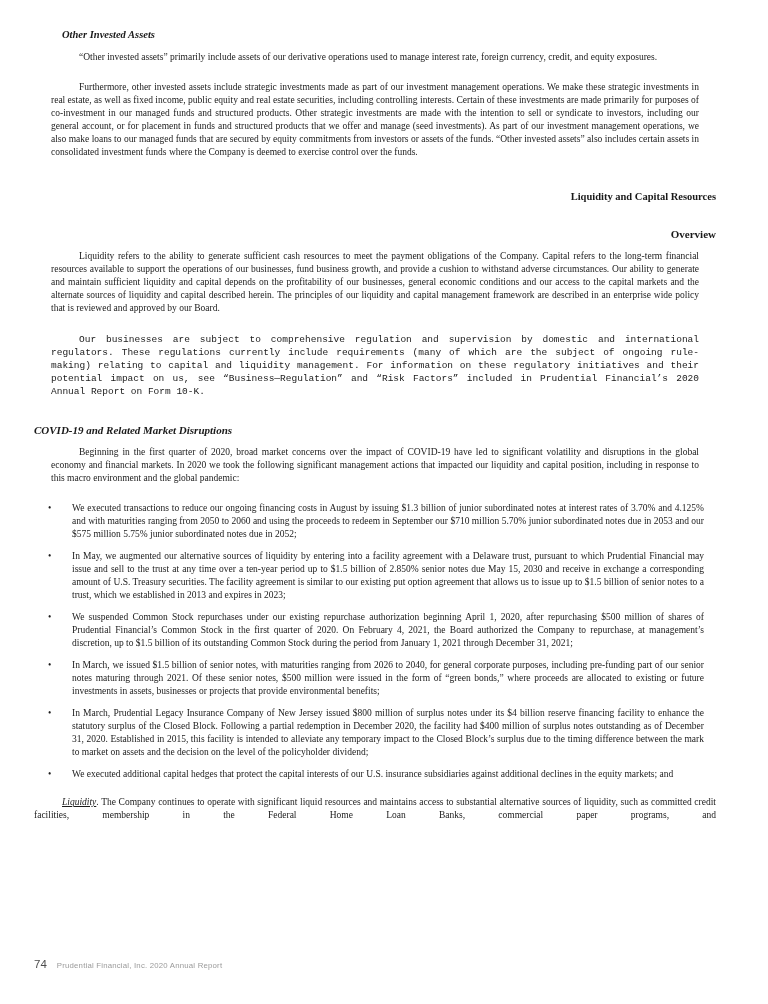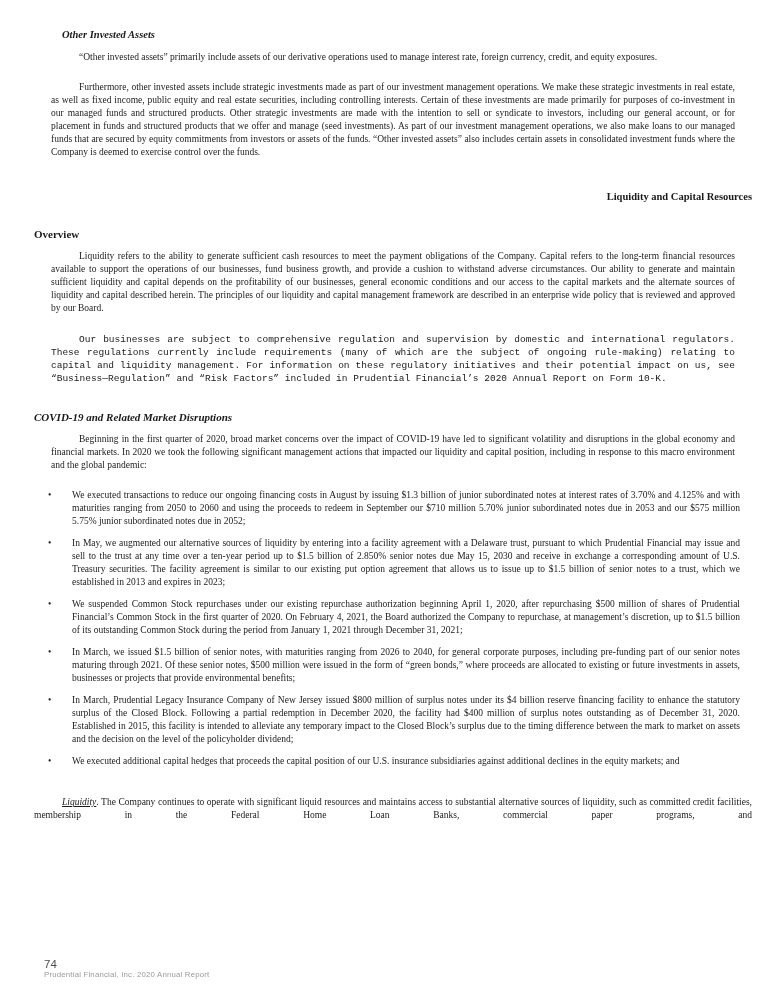--- a/index.html
+++ b/index.html
@@ -11,21 +11,21 @@
     width: 768px;
     height: 1004px;
     position: relative;
     overflow: hidden;
     font-family: "Liberation Serif", "DejaVu Serif", serif;
     color: #1a1a1a;
   }
   .content {
     position: absolute;
     left: 34px;
-    right: 16px;
+    right: 52px;
     top: 28px;
     font-size: 9.5px;
     line-height: 13px;
     text-align: justify;
   }
   .para {
     margin: 17px;
     text-indent: 28px;
   }
   .h-italic {
@@ -38,21 +38,21 @@
   .h-center {
     text-align: right;
     font-weight: bold;
     font-size: 10.5px;
     margin: 31px 0 0 0;
   }
   .h-sub {
     font-weight: bold;
     font-size: 11px;
     margin: 25px 0 0 0;
-    text-align: left;
+    text-align: right;
   }
   .h-sub2 {
     font-weight: bold;
     font-size: 11px;
     margin: 26px 0 0 0;
     text-align: left;
     font-style: italic;
   }
   .p3 { margin-top: 9px; }
   .p4 { margin-top: 18px; font-family: Liberation Mono, monospace; }
@@ -68,37 +68,36 @@
     margin: 0 0 9px 14px;
     text-align: justify;
   }
   ul.bullets li::before {
     content: "\2022";
     position: absolute;
     left: 0;
     top: 0;
   }
   .closing {
-    margin-top: 28px;
+    margin-top: 15px;
     text-indent: 28px;
     text-align: justify;
     text-align-last: justify;
   }
   .closing .lead {
     font-style: italic;
     text-decoration: underline;
   }
   .footer {
     position: absolute;
     left: 34px;
     top: 958px;
     display: flex;
     align-items: baseline;
     font-family: "Liberation Sans", "DejaVu Sans", sans-serif;
-    flex-direction: column;
   }
   .footer .pagenum {
     font-size: 11.5px;
     color: #4d4d4d;
   }
   .footer .report {
     font-size: 7.8px;
     color: #9a9a9a;
     margin-left: 10px;
     letter-spacing: 0.2px;
@@ -126,21 +125,21 @@
   <h3 class="h-sub2">COVID-19 and Related Market Disruptions</h3>
 
   <p class="para p5">Beginning in the first quarter of 2020, broad market concerns over the impact of COVID-19 have led to significant volatility and disruptions in the global economy and financial markets. In 2020 we took the following significant management actions that impacted our liquidity and capital position, including in response to this macro environment and the global pandemic:</p>
 
   <ul class="bullets">
     <li>We executed transactions to reduce our ongoing financing costs in August by issuing $1.3 billion of junior subordinated notes at interest rates of 3.70% and 4.125% and with maturities ranging from 2050 to 2060 and using the proceeds to redeem in September our $710 million 5.70% junior subordinated notes due in 2053 and our $575 million 5.75% junior subordinated notes due in 2052;</li>
     <li>In May, we augmented our alternative sources of liquidity by entering into a facility agreement with a Delaware trust, pursuant to which Prudential Financial may issue and sell to the trust at any time over a ten-year period up to $1.5 billion of 2.850% senior notes due May 15, 2030 and receive in exchange a corresponding amount of U.S. Treasury securities. The facility agreement is similar to our existing put option agreement that allows us to issue up to $1.5 billion of senior notes to a trust, which we established in 2013 and expires in 2023;</li>
     <li>We suspended Common Stock repurchases under our existing repurchase authorization beginning April 1, 2020, after repurchasing $500 million of shares of Prudential Financial’s Common Stock in the first quarter of 2020. On February 4, 2021, the Board authorized the Company to repurchase, at management’s discretion, up to $1.5 billion of its outstanding Common Stock during the period from January 1, 2021 through December 31, 2021;</li>
     <li>In March, we issued $1.5 billion of senior notes, with maturities ranging from 2026 to 2040, for general corporate purposes, including pre-funding part of our senior notes maturing through 2021. Of these senior notes, $500 million were issued in the form of “green bonds,” where proceeds are allocated to existing or future investments in assets, businesses or projects that provide environmental benefits;</li>
     <li>In March, Prudential Legacy Insurance Company of New Jersey issued $800 million of surplus notes under its $4 billion reserve financing facility to enhance the statutory surplus of the Closed Block. Following a partial redemption in December 2020, the facility had $400 million of surplus notes outstanding as of December 31, 2020. Established in 2015, this facility is intended to alleviate any temporary impact to the Closed Block’s surplus due to the timing difference between the mark to market on assets and the decision on the level of the policyholder dividend;</li>
-    <li>We executed additional capital hedges that proceeds the capital position of our U.S. insurance subsidiaries against additional declines in the equity markets; and</li>
+    <li>We executed additional capital hedges that protect the capital interests of our U.S. insurance subsidiaries against additional declines in the equity markets; and</li>
   </ul>
 
   <p class="closing"><span class="lead">Liquidity</span><span>. The Company continues to operate with significant liquid resources and maintains access to substantial alternative sources of liquidity, such as committed credit facilities, membership in the Federal Home Loan Banks, commercial paper programs, and</span></p>
 
 </div>
 
 <div class="footer">
   <span class="pagenum">74</span>
   <span class="report">Prudential Financial, Inc. 2020 Annual Report</span>
 </div>

